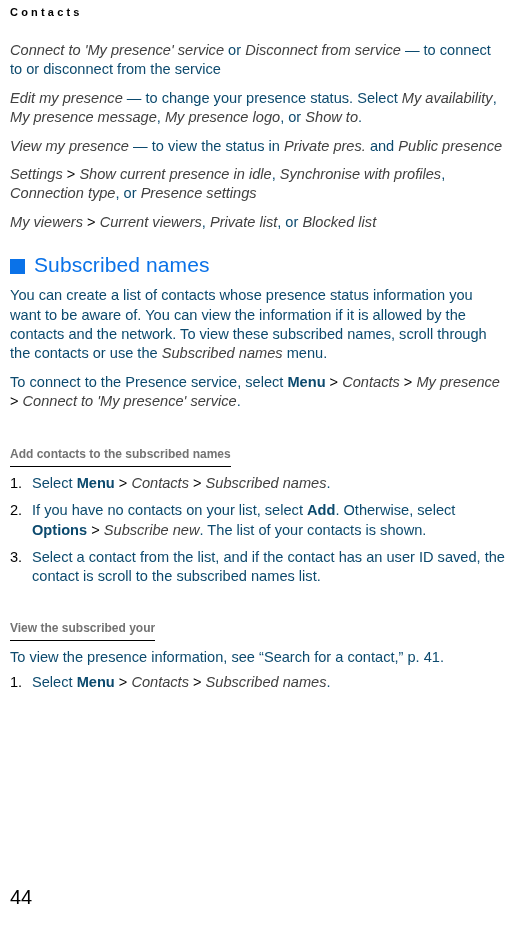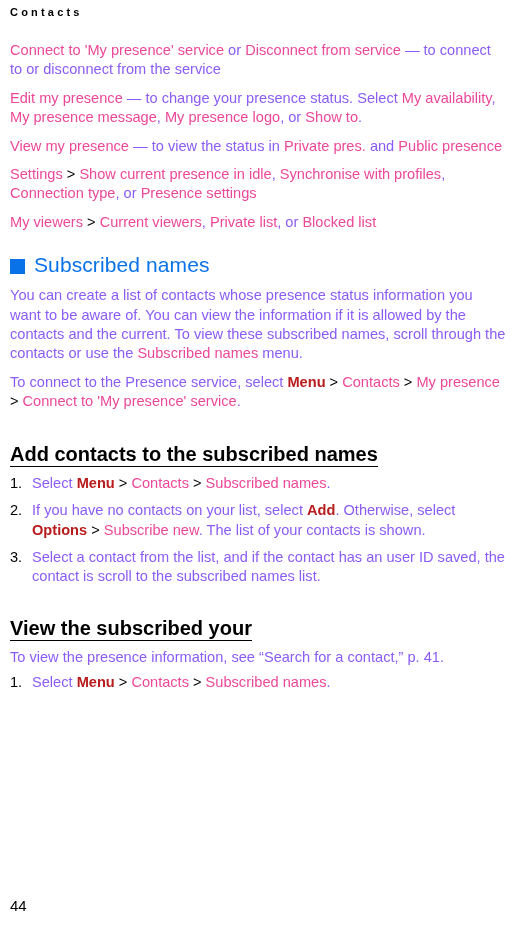--- a/index.html
+++ b/index.html
@@ -41,28 +41,29 @@
     color: #000;
     margin: 0 0 9px 0;
     text-align: left;
   }
   .para.first { margin-top: 22px; }
 
   .para.tight { margin-bottom: 6px; }
 
   
   .ui-it {            
-    color: #ec4899;
+    color: #404040;
+    font-style: italic;
   }
   .ui-bold {          
-    color: #b91c1c;
+    color: #0c4a6e;
     font-weight: bold;
     font-style: normal;
   }
-  .blk { color: #8b5cf6; font-style: normal; font-weight: normal; }
+  .blk { color: #0c4a6e; font-style: normal; font-weight: normal; }
   .arrow { color: #000; font-style: normal; font-weight: normal; }
 
   
   .h1-block {
     display: flex;
     align-items: center;
     margin: 21px 0 9px 0;
   }
   .h1-bullet {
     width: 15px;
@@ -76,23 +77,23 @@
   .h1-text {
     color: #0a72e8;
     font-size: 21px;
     font-weight: normal;
     line-height: 24px;
     letter-spacing: 0.1px;
   }
 
   
   .h2-text {
-    font-size: 20px;
+    font-size: 12px;
     font-weight: bold;
-    color: #000000;
+    color: #737373;
     line-height: 19px;
     margin: 24px 0 7px 0;
     display: inline-block;
     border-bottom: 1.6px solid #000;
     padding-bottom: 2px;
   }
   .h2-wrap { margin: 0; }
 
   
   .olist { margin: 0 0 0 0; padding: 0; }
@@ -109,22 +110,22 @@
   }
   .oitem-body {
     flex: 1 1 auto;
     color: #000;
   }
 
   
   .folio {
     position: absolute;
     left: 10px;
-    bottom: 11px;
-    font-size: 15px;
+    bottom: 19px;
+    font-size: 20px;
     line-height: 17px;
     color: #000;
   }
 </style>
 </head>
 <body>
 
 <div class="page">
 
   <div class="running-header">Contacts</div>
@@ -148,21 +149,21 @@
   <p class="para">
     <span class="ui-it">My viewers</span><span class="arrow"> &gt; </span><span class="ui-it">Current viewers</span><span class="blk">, </span><span class="ui-it">Private list</span><span class="blk">, or </span><span class="ui-it">Blocked list</span>
   </p>
 
   <div class="h1-block">
     <span class="h1-bullet"></span>
     <span class="h1-text">Subscribed names</span>
   </div>
 
   <p class="para">
-    <span class="blk">You can create a list of contacts whose presence status information you want to be aware of. You can view the information if it is allowed by the contacts and the current. To view these subscribed names, scroll through the contacts or use the </span><span class="ui-it">Subscribed names</span><span class="blk"> menu.</span>
+    <span class="blk">You can create a list of contacts whose presence status information you want to be aware of. You can view the information if it is allowed by the contacts and the network. To view these subscribed names, scroll through the contacts or use the </span><span class="ui-it">Subscribed names</span><span class="blk"> menu.</span>
   </p>
 
 
   <p class="para">
     <span class="blk">To connect to the Presence service, select </span><span class="ui-bold">Menu</span><span class="arrow"> &gt; </span><span class="ui-it">Contacts</span><span class="arrow"> &gt; </span><span class="ui-it">My presence</span><span class="arrow"> &gt; </span><span class="ui-it">Connect to 'My presence' service</span><span class="blk">.</span>
   </p>
 
   <div class="h2-wrap">
     <span class="h2-text">Add contacts to the subscribed names</span>
   </div>

